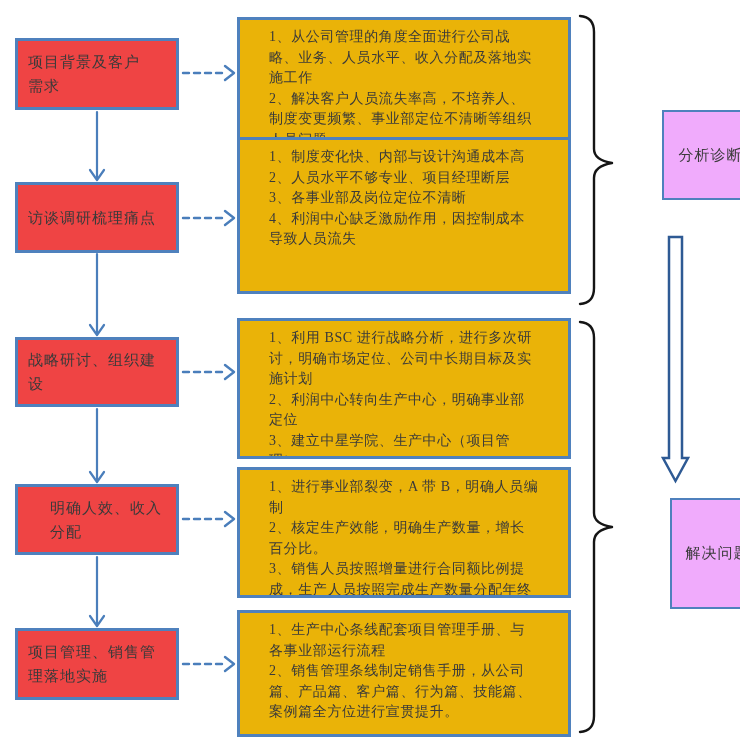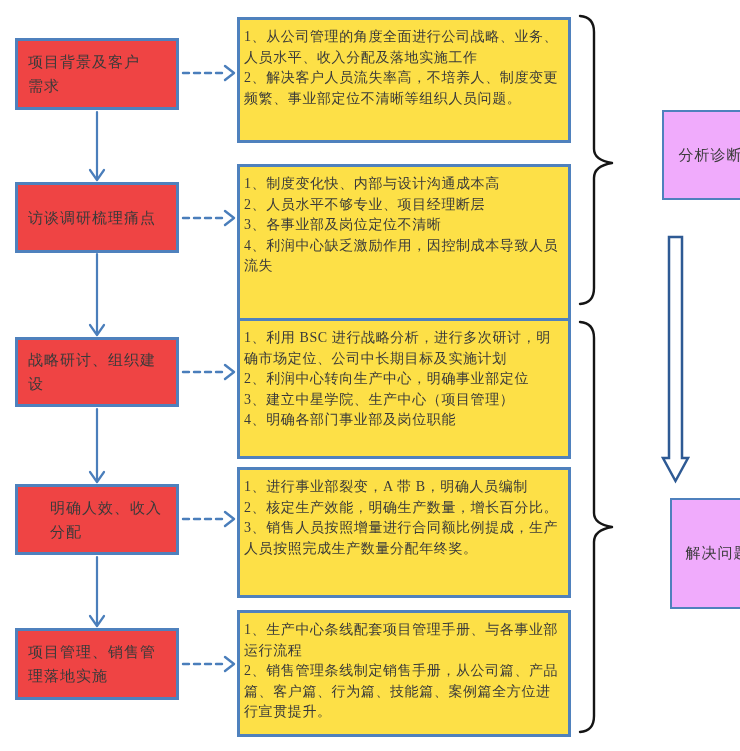--- a/index.html
+++ b/index.html
@@ -11,22 +11,22 @@
     position:absolute; left:15px; width:164px;
     border:3px solid #4f81bd; box-sizing:border-box; background:#ef4444;
     display:flex; align-items:center;
     padding:4px 10px; color:#3a3a3a;
     font-size:15px; letter-spacing:1px; line-height:24px;
   }
   .stage.narrow { padding-right:26px; }
 
   .detail {
     position:absolute; left:237px; width:334px;
-    border:3px solid #4f81bd; box-sizing:border-box; background:#fde047;
-    padding:7px 4px; color:#3a3a3a;
+    border:3px solid #4f81bd; box-sizing:border-box; background:#eab308;
+    padding:7px 29px; color:#3a3a3a;
     font-size:14px; letter-spacing:0.6px; line-height:20.5px;
     overflow:hidden;
   }
   .detail .item { margin:0; }
 
   .phase {
     position:absolute; border:2.5px solid #4f81bd; box-sizing:border-box;
     background:#f0abfc; display:flex; align-items:center; justify-content:center;
     font-size:15px; letter-spacing:1px; color:#3a3a3a;margin-left:35px;
   }
@@ -101,21 +101,21 @@
     <span>明确人效、收入分配</span>
   </div>
   <div class="stage" style="top:628px;height:72px;">
     <span>项目管理、销售管理落地实施</span>
   </div>
 
   <div class="detail" style="top:17px;height:126px;">
     <div class="item">1、从公司管理的角度全面进行公司战略、业务、人员水平、收入分配及落地实施工作</div>
     <div class="item">2、解决客户人员流失率高，不培养人、制度变更频繁、事业部定位不清晰等组织人员问题。</div>
   </div>
-  <div class="detail" style="top:164px;height:157px;">
+  <div class="detail" style="top:137px;height:157px;">
     <div class="item">1、制度变化快、内部与设计沟通成本高</div>
     <div class="item">2、人员水平不够专业、项目经理断层</div>
     <div class="item">3、各事业部及岗位定位不清晰</div>
     <div class="item">4、利润中心缺乏激励作用，因控制成本导致人员流失</div>
   </div>
   <div class="detail" style="top:318px;height:141px;">
     <div class="item">1、利用 BSC 进行战略分析，进行多次研讨，明确市场定位、公司中长期目标及实施计划</div>
     <div class="item">2、利润中心转向生产中心，明确事业部定位</div>
     <div class="item">3、建立中星学院、生产中心（项目管理）</div>
     <div class="item">4、明确各部门事业部及岗位职能</div>

